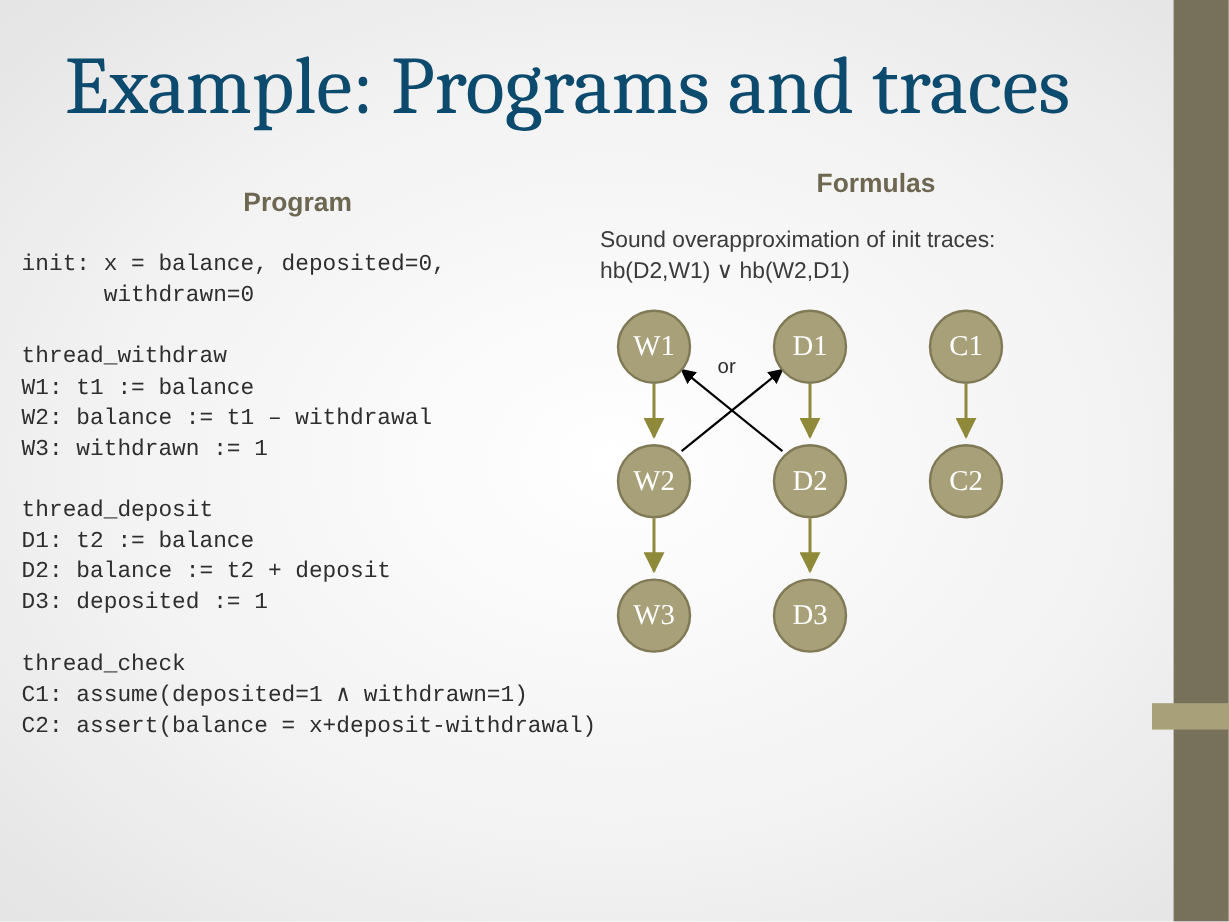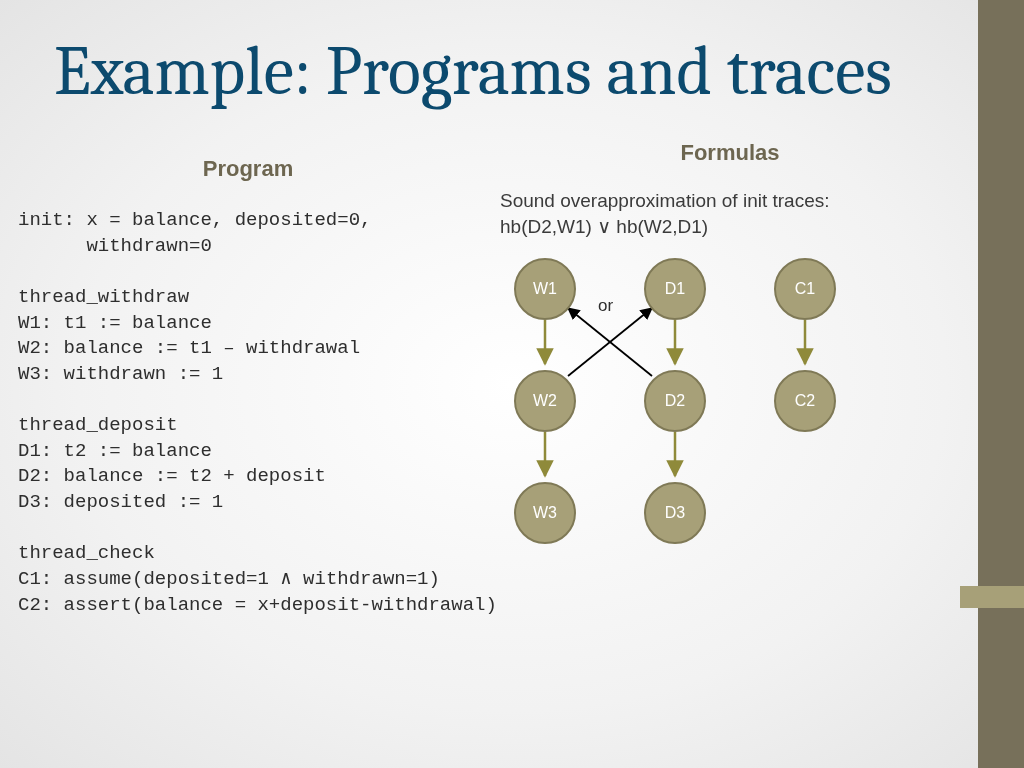--- a/index.html
+++ b/index.html
@@ -73,22 +73,22 @@
   .node {
     position: absolute;
     width: 62px; height: 62px;
     border-radius: 50%;
     background: #a7a078;
     border: 2px solid #7f7956;
     display: flex;
     align-items: center;
     justify-content: center;
     color: #ffffff;
-    font-size: 16px;
-    font-family: Liberation Sans, sans-serif;
+    font-size: 24px;
+    font-family: Liberation Serif, serif;
   }
   .or-label {
     position: absolute;
     font-size: 17px;
     color: #2e2e2e;
   }
   svg.edges {
     position: absolute;
     left: 0; top: 0;
     width: 430px; height: 360px;

